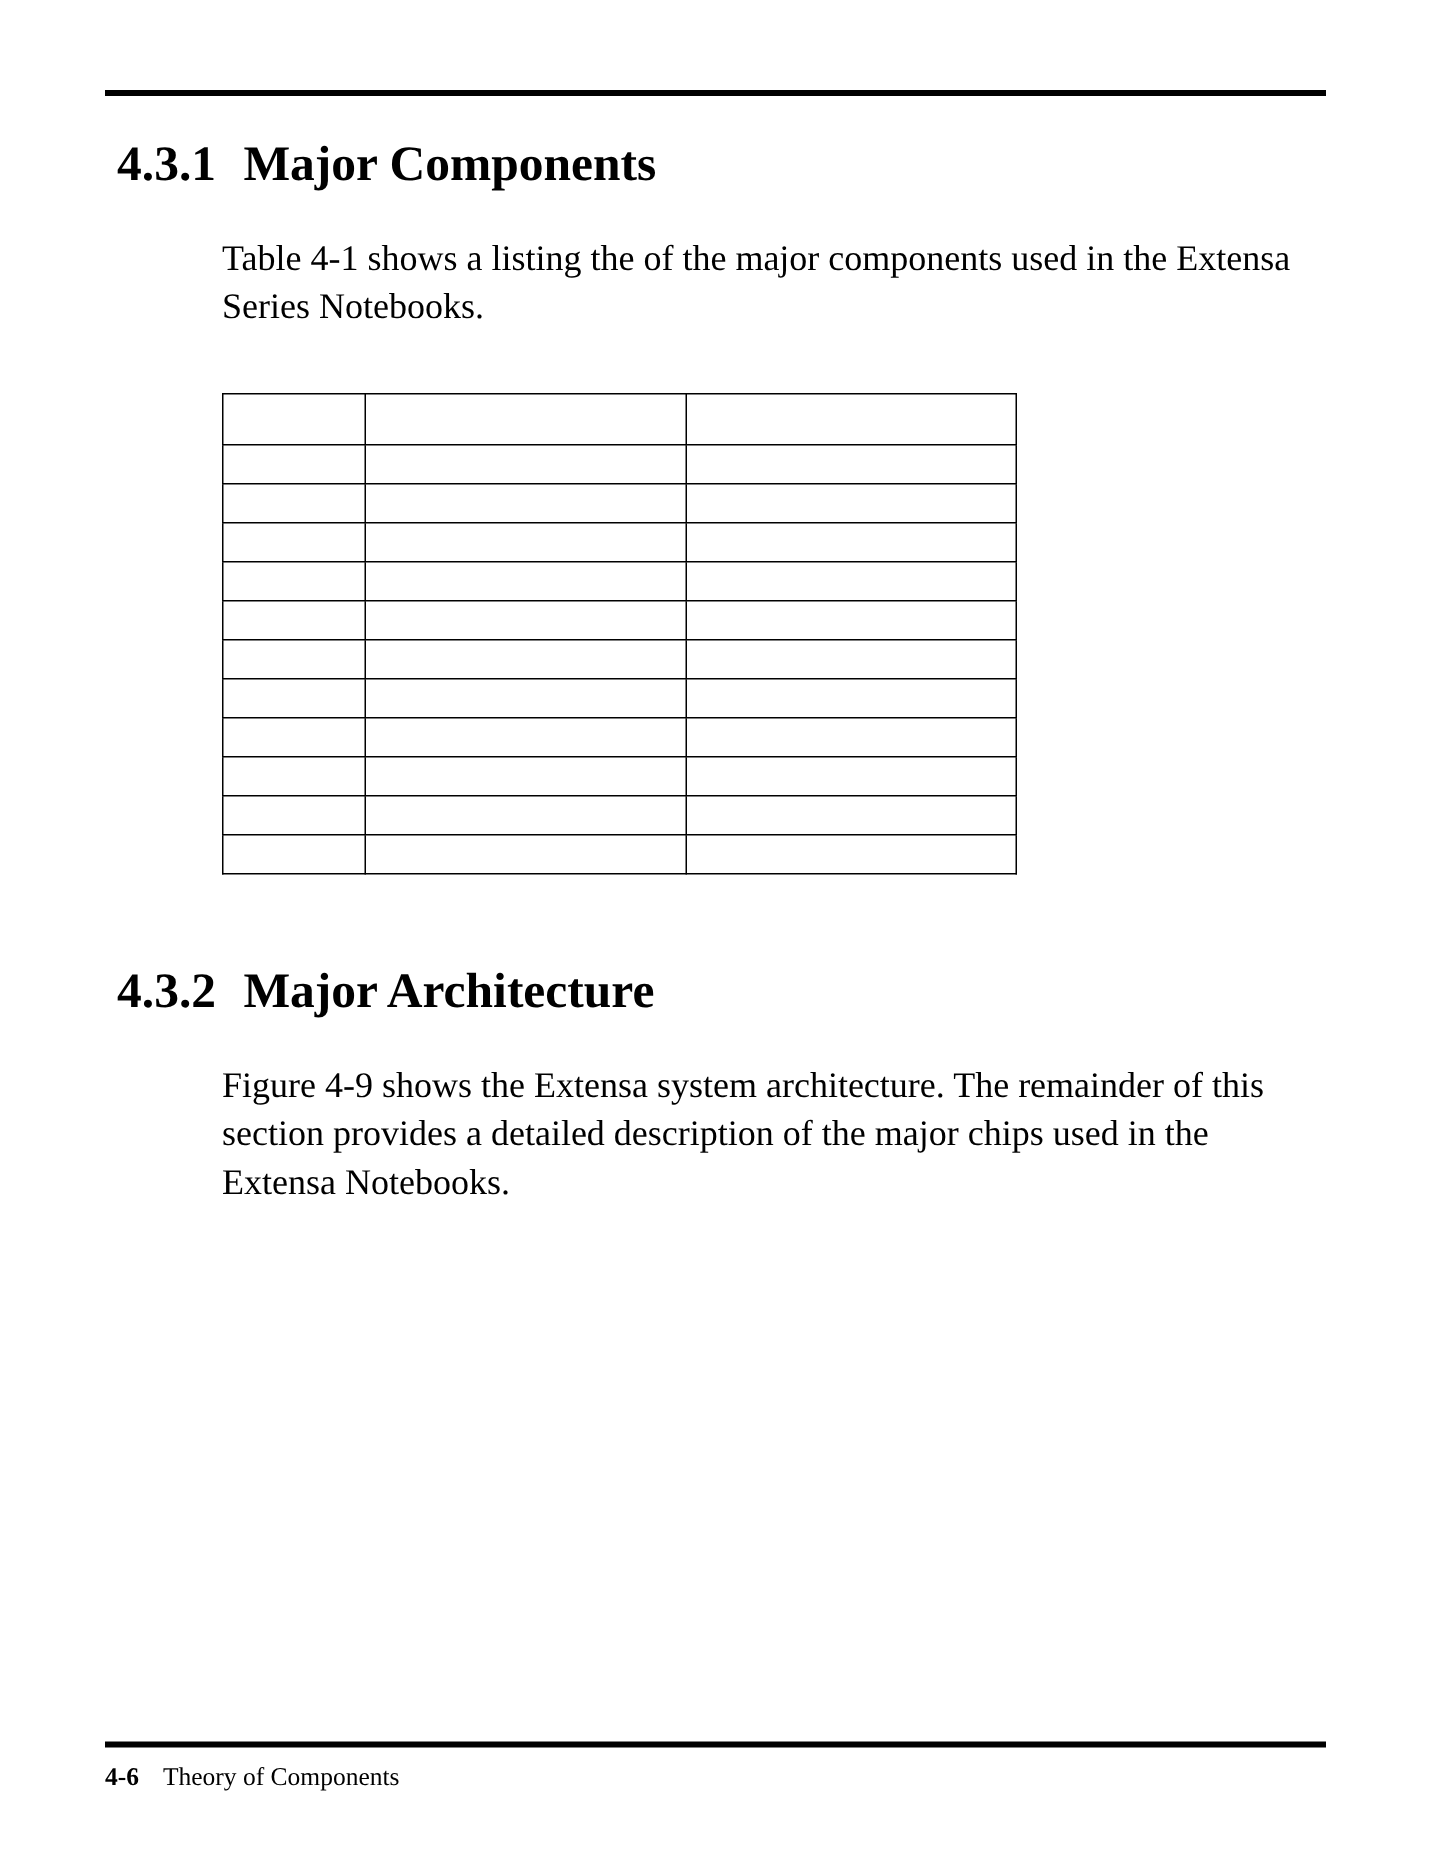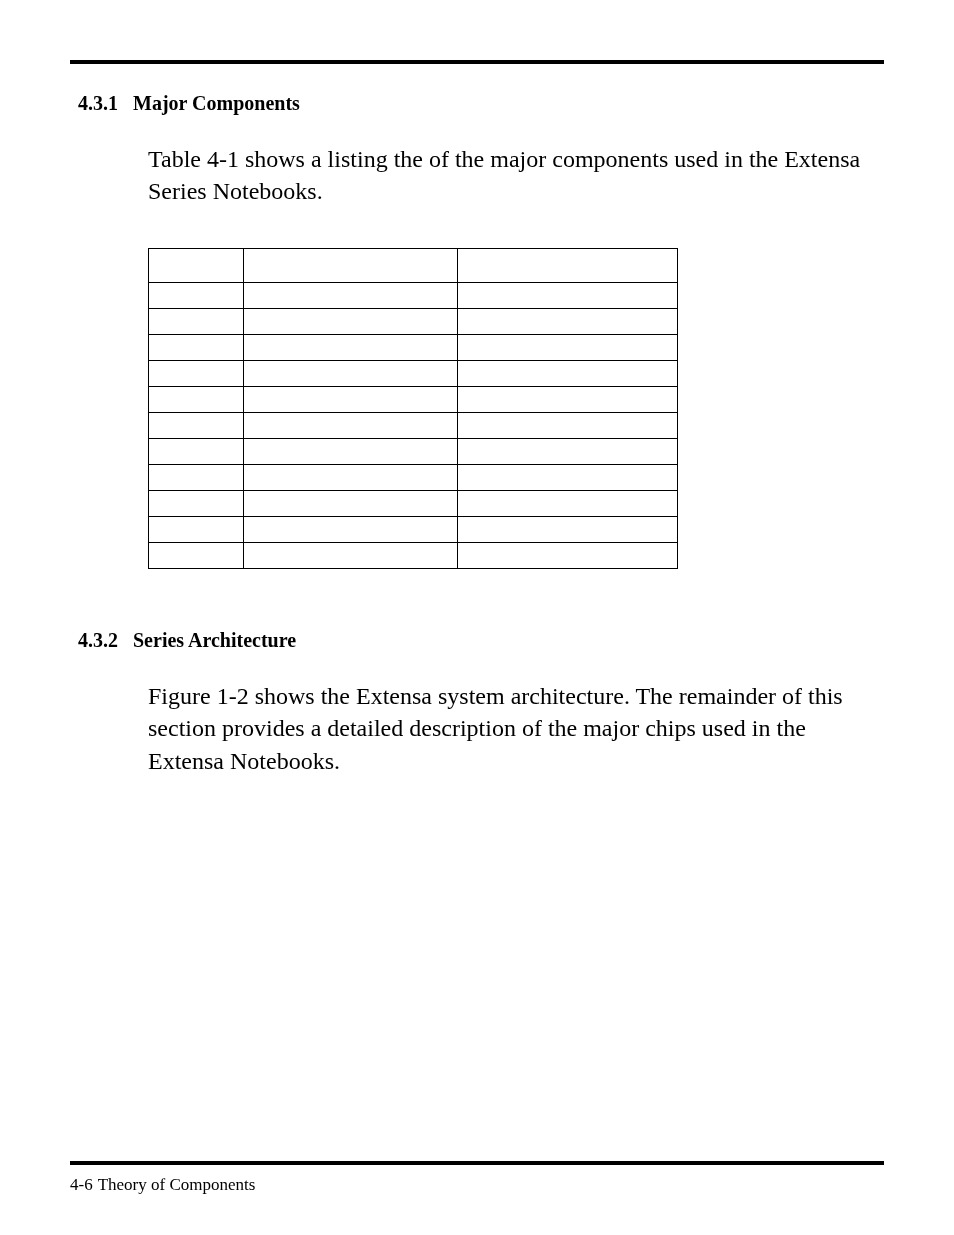--- a/index.html
+++ b/index.html
@@ -14,21 +14,21 @@
       font-family: "Bookman Old Style", "Century Schoolbook", Georgia, serif;
       position: relative;
       padding: 60px 70px 40px 70px;
     }
     .top-rule {
       border-top: 4px solid #000;
       margin-bottom: 28px;
     }
     .section-heading {
       font-weight: bold;
-      font-size: 20px;
+      font-size: 33px;
       margin-bottom: 28px;
       padding-left: 8px;
     }
     .section-heading .sec-num {
       display: inline-block;
       margin-right: 10px;
     }
     .body-para {
       font-size: 24px;
       line-height: 1.35;
@@ -61,22 +61,22 @@
       right: 70px;
     }
     .bottom-rule {
       border-top: 4px solid #000;
       margin-bottom: 10px;
     }
     .footer-line {
       font-size: 17px;
     }
     .footer-line strong {
-      font-weight: normal;
-      margin-right: 1px;
+      font-weight: bold;
+      margin-right: 12px;
     }
   </style>
 </head>
 <body>
 
 <div class="top-rule"></div>
 
 <h2 class="section-heading">
   <span class="sec-num">4.3.1</span>
   <span>Major Components</span>
@@ -146,24 +146,24 @@
           <td class="col-a"></td>
           <td class="col-b"></td>
           <td class="col-c"></td>
         </tr>
   </tbody>
     </table>
 </div>
 
 <h2 class="section-heading">
   <span class="sec-num">4.3.2</span>
-  <span>Series Architecture</span>
+  <span>Major Architecture</span>
 </h2>
 
-<p class="body-para">Figure 1-2 shows the Extensa system architecture. The remainder of this section provides a detailed description of the major chips used in the Extensa Notebooks.</p>
+<p class="body-para">Figure 4-9 shows the Extensa system architecture. The remainder of this section provides a detailed description of the major chips used in the Extensa Notebooks.</p>
 
 <div class="bottom-area">
   <div class="bottom-rule"></div>
   <div class="footer-line">
     <strong>4-6</strong>
     <span>Theory of Components</span>
   </div>
 </div>
 
 </body></html>

